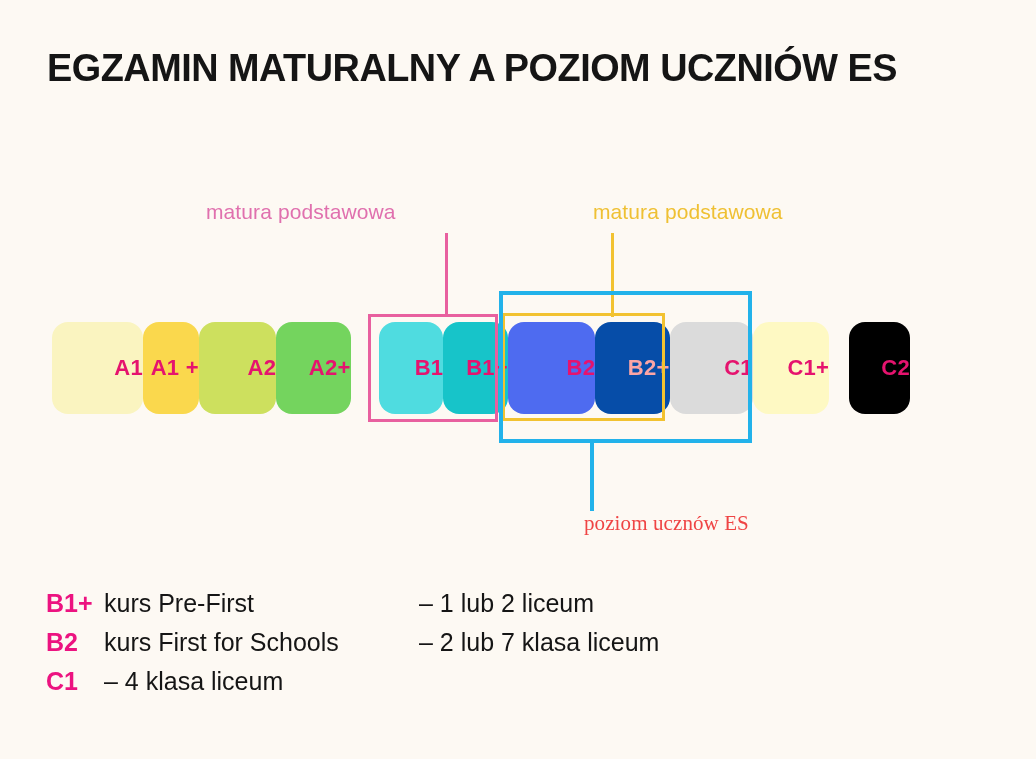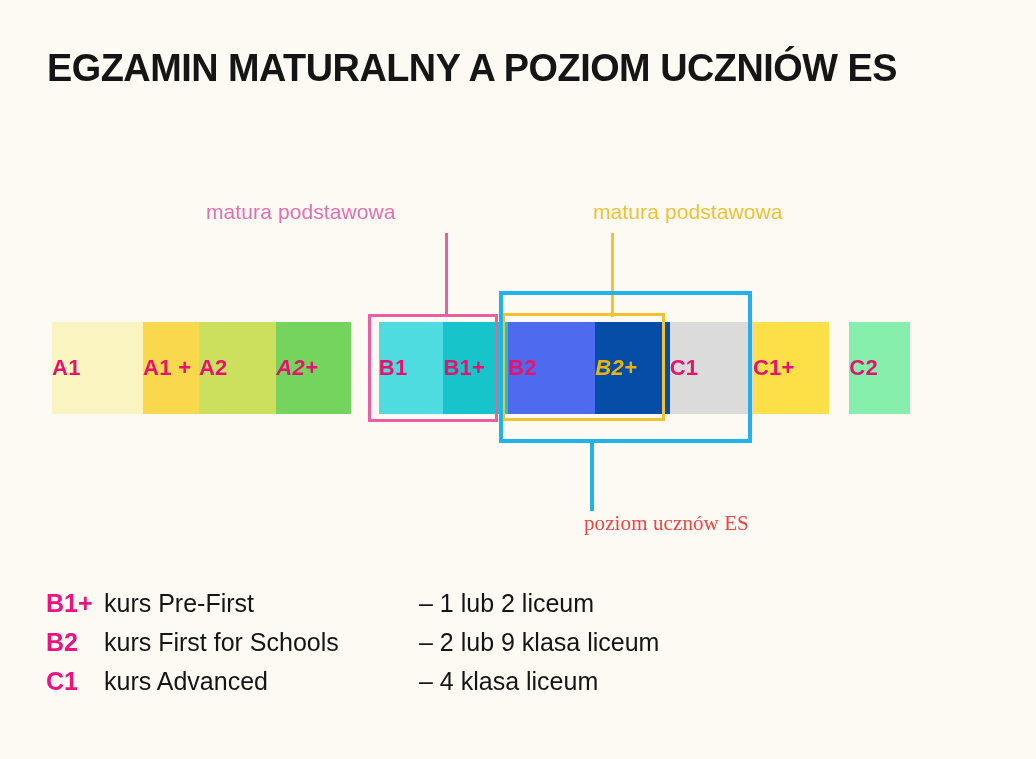--- a/index.html
+++ b/index.html
@@ -39,22 +39,23 @@
     top: 322px;
     width: 858px;
     height: 92px;
     display: flex;
   }
 
   .scale-seg {
     height: 100%;
     display: flex;
     align-items: center;
-    justify-content: flex-start;
+    justify-content: flex-end;
     position: relative;
+    border-radius: 16px;
   }
 
   .scale-seg-label {
     font-size: 22px;
     font-weight: bold;
     color: #E5136E;
     letter-spacing: 0.3px;
     user-select: none;
   }
 
@@ -192,42 +193,42 @@
 <div class="scale-bar">
     <div class="scale-seg" style="width: 93px; background: rgb(250, 244, 192);">
       <span class="scale-seg-label" style="color: rgb(229, 19, 110);">A1</span>
     </div>
     <div class="scale-seg" style="width: 57px; background: rgb(250, 216, 77);">
       <span class="scale-seg-label" style="color: rgb(229, 19, 110);">A1 +</span>
     </div>
     <div class="scale-seg" style="width: 79px; background: rgb(205, 224, 94);">
       <span class="scale-seg-label" style="color: rgb(229, 19, 110);">A2</span>
     </div>
-    <div class="scale-seg" style="width: 76px; background: rgb(116, 212, 94); font-style: italic;">
+    <div class="scale-seg" style="width: 76px; background: rgb(116, 212, 94);">
       <span class="scale-seg-label" style="color: rgb(229, 19, 110);">A2+</span>
     </div>
     <div class="scale-seg" style="width: 66px; background: rgb(79, 220, 224); margin-left: 28px;">
       <span class="scale-seg-label" style="color: rgb(229, 19, 110);">B1</span>
     </div>
     <div class="scale-seg" style="width: 66px; background: rgb(23, 196, 201);">
       <span class="scale-seg-label" style="color: rgb(229, 19, 110);">B1+</span>
     </div>
     <div class="scale-seg" style="width: 89px; background: rgb(78, 107, 240);">
       <span class="scale-seg-label" style="color: rgb(229, 19, 110);">B2</span>
     </div>
     <div class="scale-seg" style="width: 76px; background: rgb(6, 77, 168);">
-      <span class="scale-seg-label" style="color: #eab308; font-style: italic;">B2+</span>
+      <span class="scale-seg-label" style="color: #fca5a5;">B2+</span>
     </div>
     <div class="scale-seg" style="width: 85px; background: rgb(219, 219, 219);">
       <span class="scale-seg-label" style="color: rgb(229, 19, 110);">C1</span>
     </div>
-    <div class="scale-seg" style="width: 78px; background: #fde047;">
+    <div class="scale-seg" style="width: 78px; background: #fef9c3;">
       <span class="scale-seg-label" style="color: rgb(229, 19, 110);">C1+</span>
     </div>
-    <div class="scale-seg" style="width: 62px; background: #86efac; margin-left: 20px;">
+    <div class="scale-seg" style="width: 62px; background: #000000; margin-left: 20px;">
       <span class="scale-seg-label" style="color: rgb(229, 19, 110);">C2</span>
     </div>
   </div>
 
 <div class="hl-box" id="box-podstawowa"></div>
 
 <div class="hl-box" id="box-rozszerzona"></div>
 
 <div class="hl-box" id="box-es"></div>
 
@@ -245,20 +246,19 @@
 
 <div class="legend">
     <div class="legend-row">
       <span class="legend-level" style="color: rgb(236, 19, 128);">B1+</span>
       <span class="legend-course">kurs Pre-First</span>
       <span class="legend-grade">– 1 lub 2 liceum</span>
     </div>
     <div class="legend-row">
       <span class="legend-level" style="color: rgb(236, 19, 128);">B2</span>
       <span class="legend-course">kurs First for Schools</span>
-      <span class="legend-grade">– 2 lub 9 klasa liceum</span>
+      <span class="legend-grade">– 2 lub 7 klasa liceum</span>
     </div>
     <div class="legend-row">
       <span class="legend-level" style="color: rgb(236, 19, 128);">C1</span>
-      <span class="legend-course">kurs Advanced</span>
       <span class="legend-grade">– 4 klasa liceum</span>
     </div>
   </div>
 
 </body></html>

